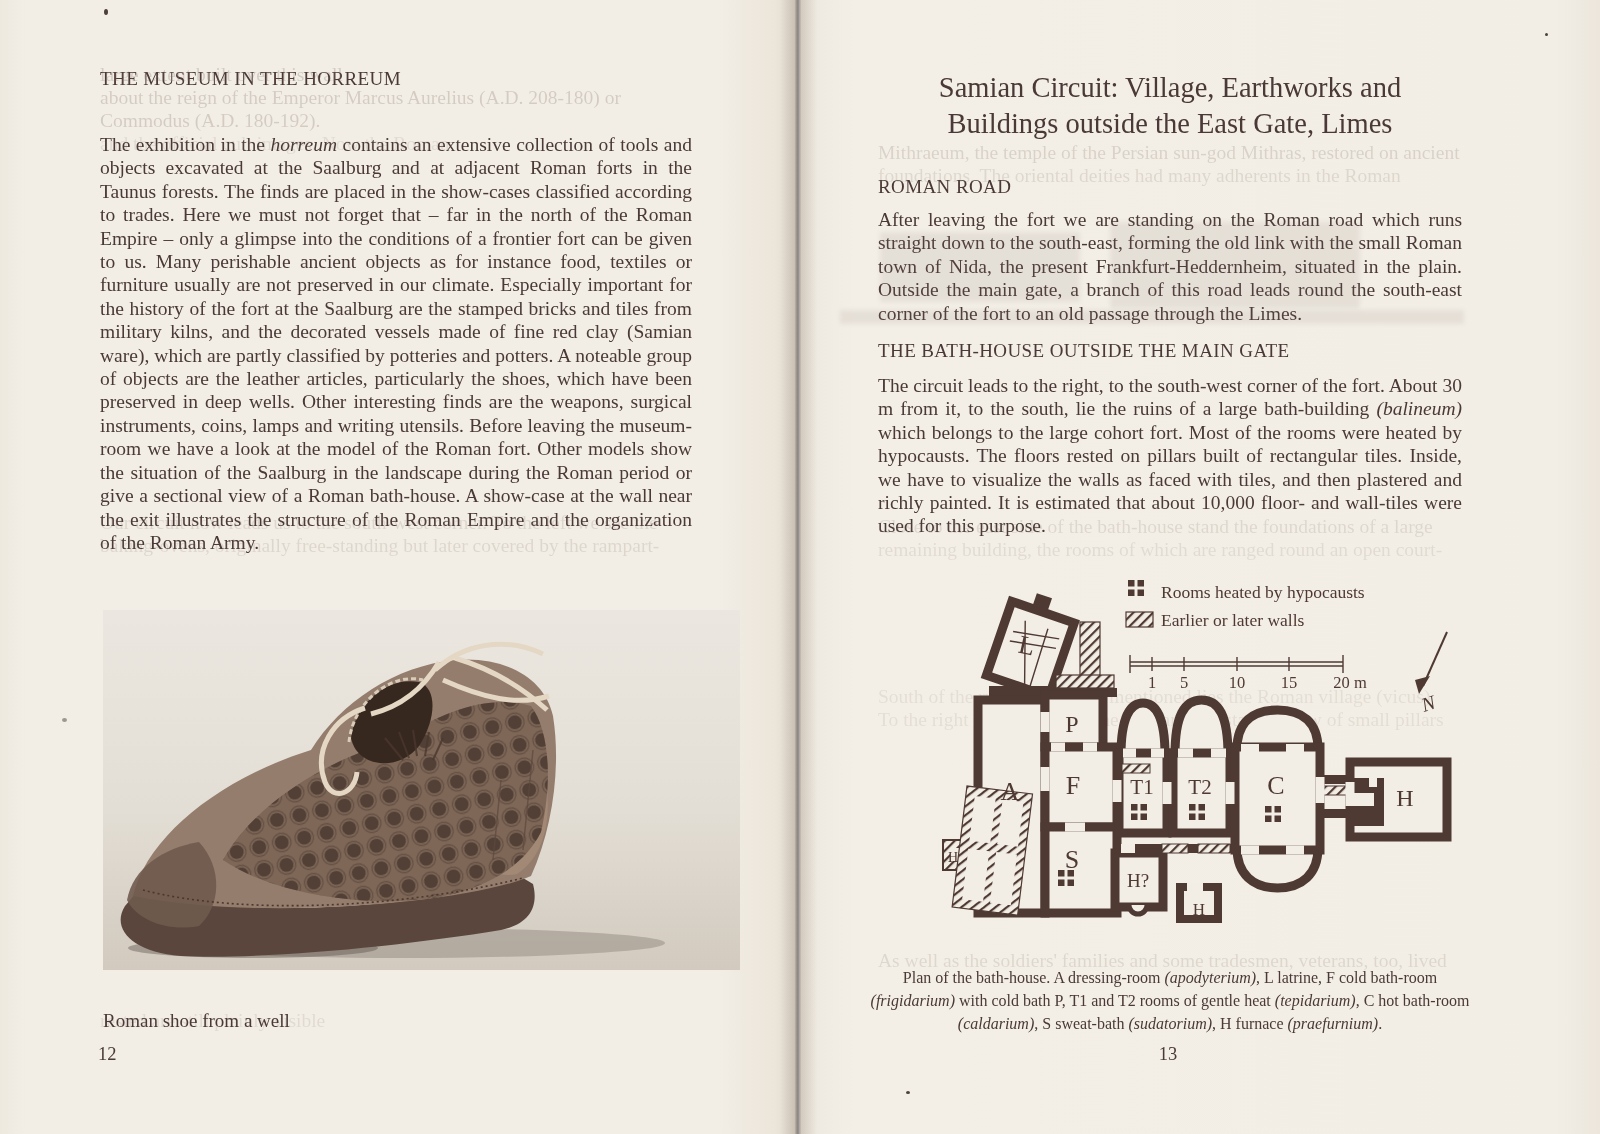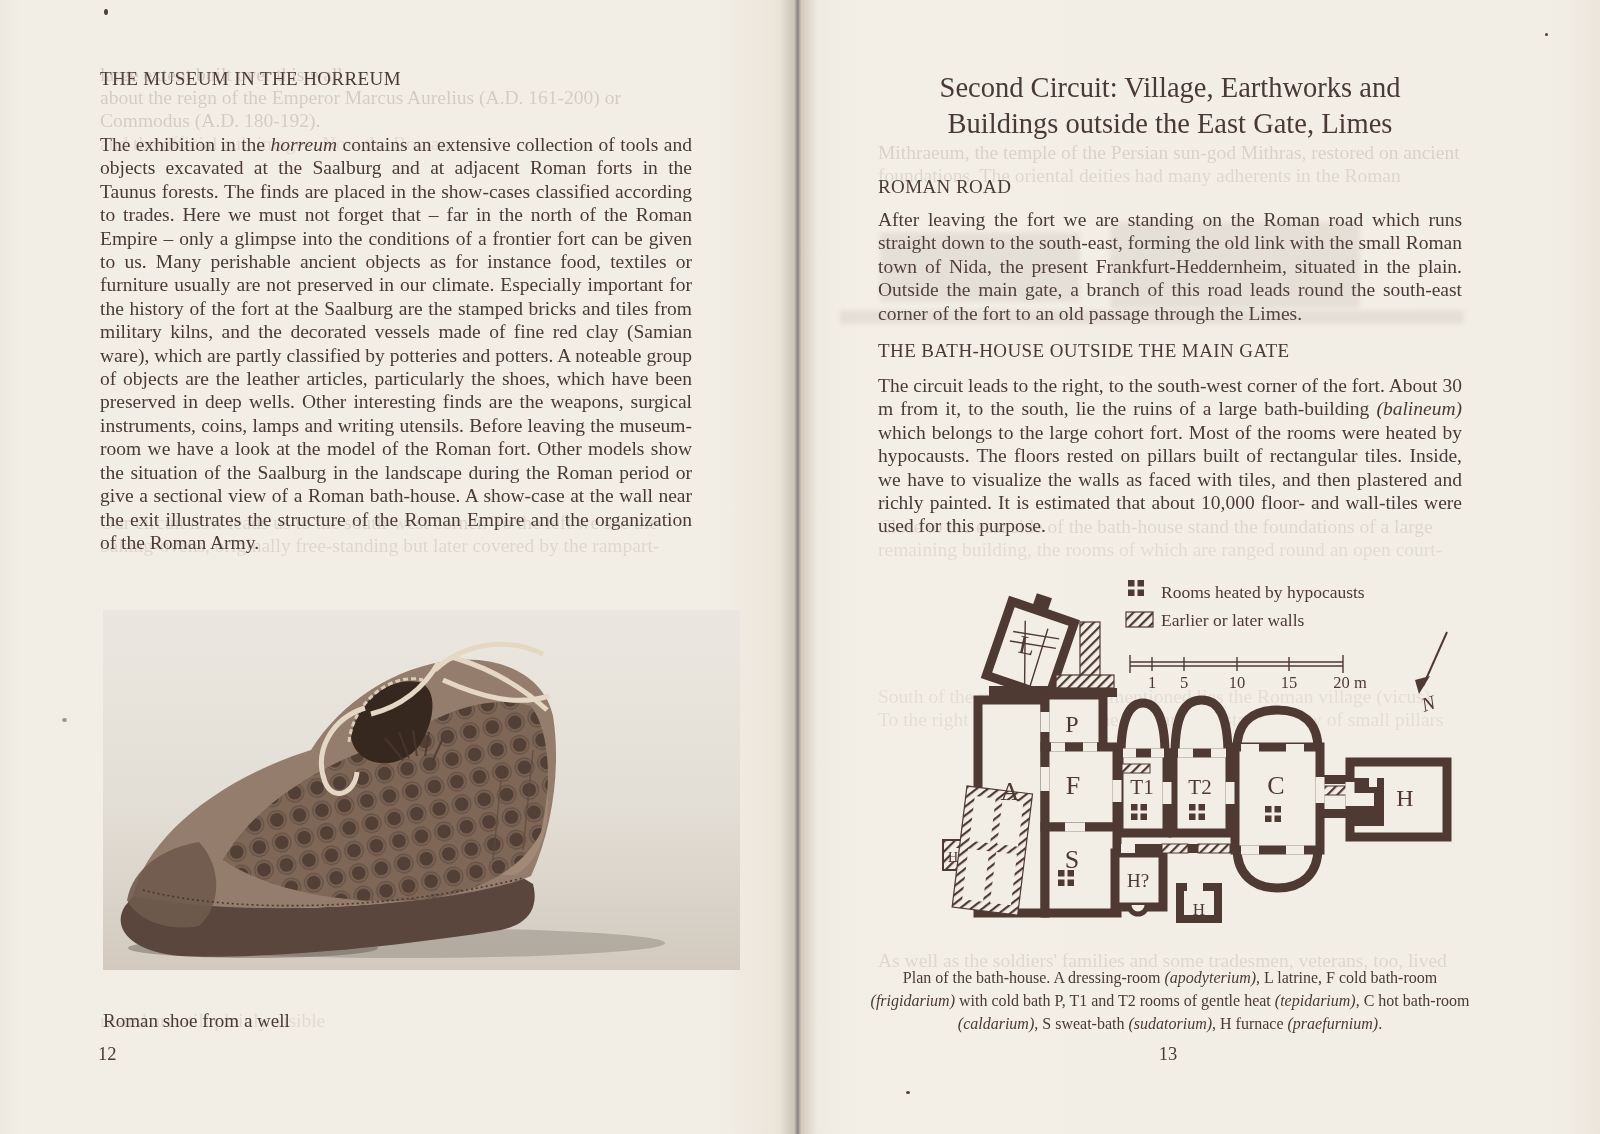--- a/index.html
+++ b/index.html
@@ -33,21 +33,21 @@
   svg text{font-family:"Liberation Serif",serif;fill:#4f3933;}
   i{}
 </style>
 </head>
 <body>
 
 <div class="spread">
 
   <div class="page page-left">
     <div class="ghost g26" style="left:100px;top:64px;width:600px">large extent built over this wall</div>
-    <div class="ghost g26" style="left:100px;top:87px;width:600px">about the reign of the Emperor Marcus Aurelius (A.D. 161-200) or</div>
+    <div class="ghost g26" style="left:100px;top:87px;width:600px">about the reign of the Emperor Marcus Aurelius (A.D. 208-180) or</div>
     <div class="ghost g26" style="left:100px;top:110px;width:600px">Commodus (A.D. 180-192).</div>
     <div class="ghost g15" style="left:100px;top:133px;width:600px">and the official cult images. Now the Roman</div>
     <div class="ghost g18" style="left:100px;top:512px;width:600px">Our circuit now leads us to the south-west corner. To the left we see the</div>
     <div class="ghost g18" style="left:100px;top:535px;width:600px">baking-ovens, originally free-standing but later covered by the rampart-</div>
     <div class="ghost g15" style="left:100px;top:1010px;width:620px">rested are still plainly visible</div>
 
     <div class="heading" style="left:100px;top:68px">THE MUSEUM IN THE HORREUM</div>
 
     <div class="body-text" style="left:100px;top:133px;width:592px"><span>The exhibition in the </span><i>horreum</i><span> contains an extensive collection of tools and objects excavated at the Saalburg and at adjacent Roman forts in the Taunus forests. The finds are placed in the show-cases classified according to trades. Here we must not forget that – far in the north of the Roman Empire – only a glimpse into the conditions of a frontier fort can be given to us. Many perishable ancient objects as for instance food, textiles or furniture usually are not preserved in our climate. Especially important for the history of the fort at the Saalburg are the stamped bricks and tiles from military kilns, and the decorated vessels made of fine red clay (Samian ware), which are partly classified by potteries and potters. A noteable group of objects are the leather articles, particularly the shoes, which have been preserved in deep wells. Other interesting finds are the weapons, surgical instruments, coins, lamps and writing utensils. Before leaving the museum-room we have a look at the model of the Roman fort. Other models show the situation of the Saalburg in the landscape during the Roman period or give a sectional view of a Roman bath-house. A show-case at the wall near the exit illustrates the structure of the Roman Empire and the organization of the Roman Army.</span></div>
 
@@ -106,21 +106,21 @@
     <div class="ghost g22" style="left:78px;top:142px;width:584px">Mithraeum, the temple of the Persian sun-god Mithras, restored on ancient</div>
     <div class="ghost g18" style="left:78px;top:165px;width:584px">foundations. The oriental deities had many adherents in the Roman</div>
     <div class="ghost-illustration"></div>
     <div class="ghost g18" style="left:78px;top:516px;width:584px">Close to the east side of the bath-house stand the foundations of a large</div>
     <div class="ghost g15" style="left:78px;top:539px;width:584px">remaining building, the rooms of which are ranged round an open court-</div>
     <div class="ghost g13" style="left:78px;top:686px;width:584px">South of the ruins previously mentioned lies the Roman village (vicus)</div>
     <div class="ghost g13" style="left:78px;top:709px;width:584px">To the right and left side of the Roman road stands a row of small pillars</div>
     <div class="ghost g18" style="left:78px;top:950px;width:584px">As well as the soldiers' families and some tradesmen, veterans, too, lived</div>
 
     <div class="title" style="left:78px;top:70px;width:584px">
-      <div>Second Circuit: Village, Earthworks and</div>
+      <div>Samian Circuit: Village, Earthworks and</div>
       <div>Buildings outside the East Gate, Limes</div>
     </div>
 
     <div class="heading" style="left:78px;top:176px">ROMAN ROAD</div>
     <div class="body-text" style="left:78px;top:208px;width:584px"><span>After leaving the fort we are standing on the Roman road which runs straight down to the south-east, forming the old link with the small Roman town of Nida, the present Frankfurt-Heddernheim, situated in the plain. Outside the main gate, a branch of this road leads round the south-east corner of the fort to an old passage through the Limes.</span></div>
 
     <div class="heading" style="left:78px;top:340px">THE BATH-HOUSE OUTSIDE THE MAIN GATE</div>
     <div class="body-text" style="left:78px;top:374px;width:584px"><span>The circuit leads to the right, to the south-west corner of the fort. About 30 m from it, to the south, lie the ruins of a large bath-building </span><i>(balineum)</i><span> which belongs to the large cohort fort. Most of the rooms were heated by hypocausts. The floors rested on pillars built of rectangular tiles. Inside, we have to visualize the walls as faced with tiles, and then plastered and richly painted. It is estimated that about 10,000 floor- and wall-tiles were used for this purpose.</span></div>
 
     <div class="plan">

